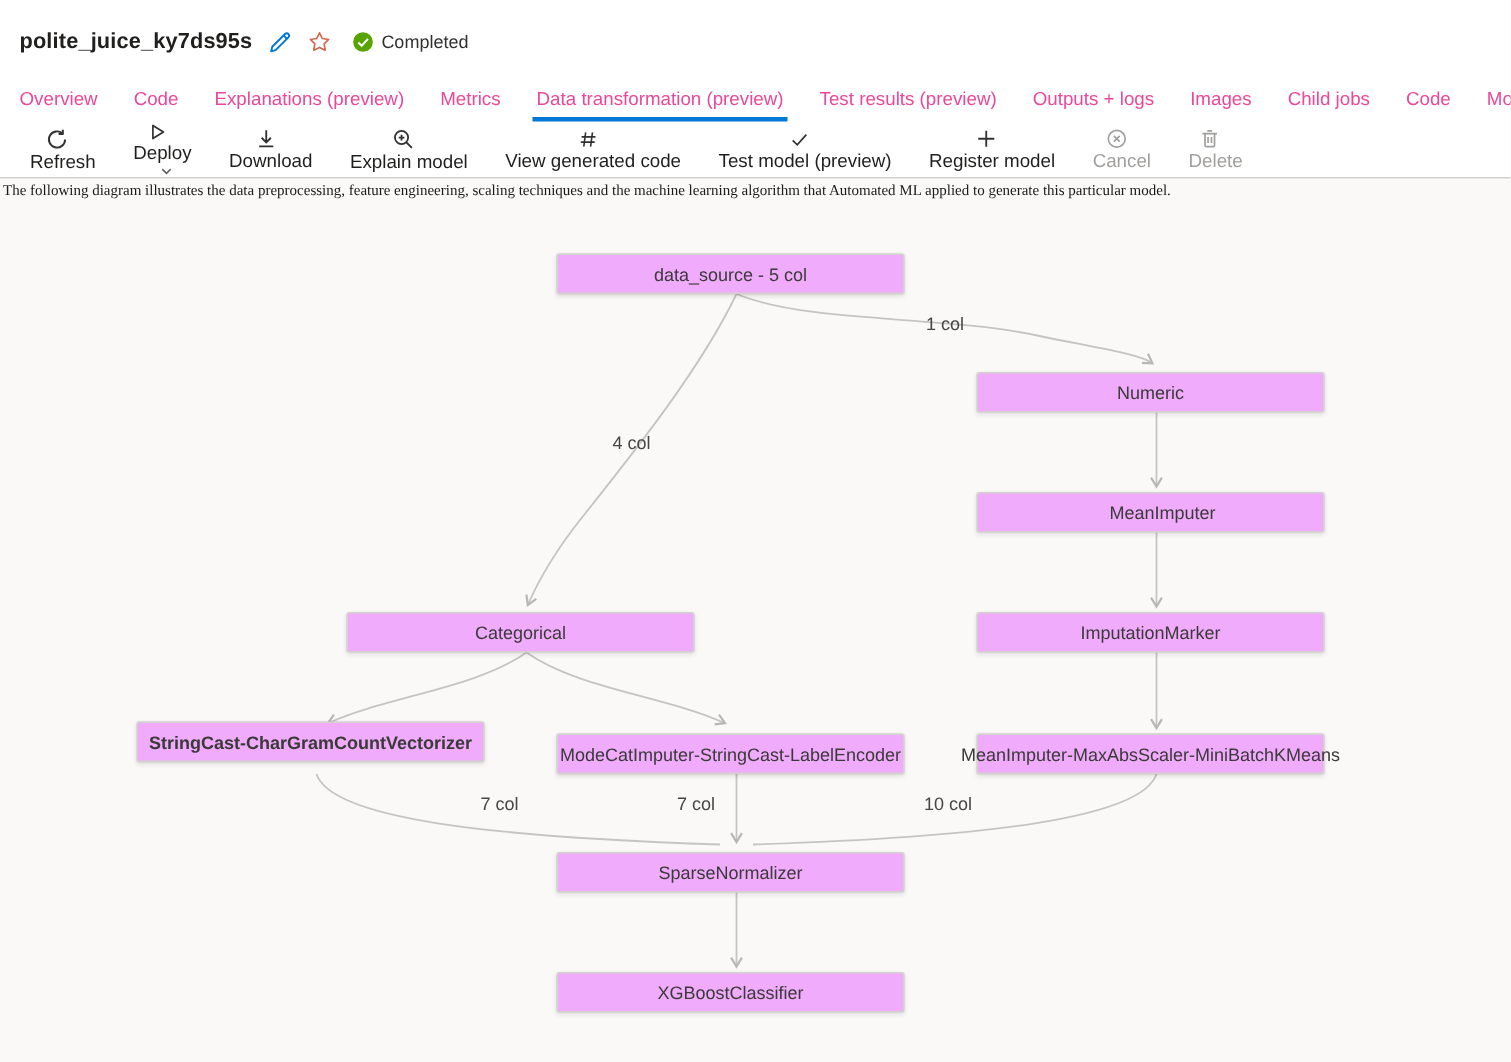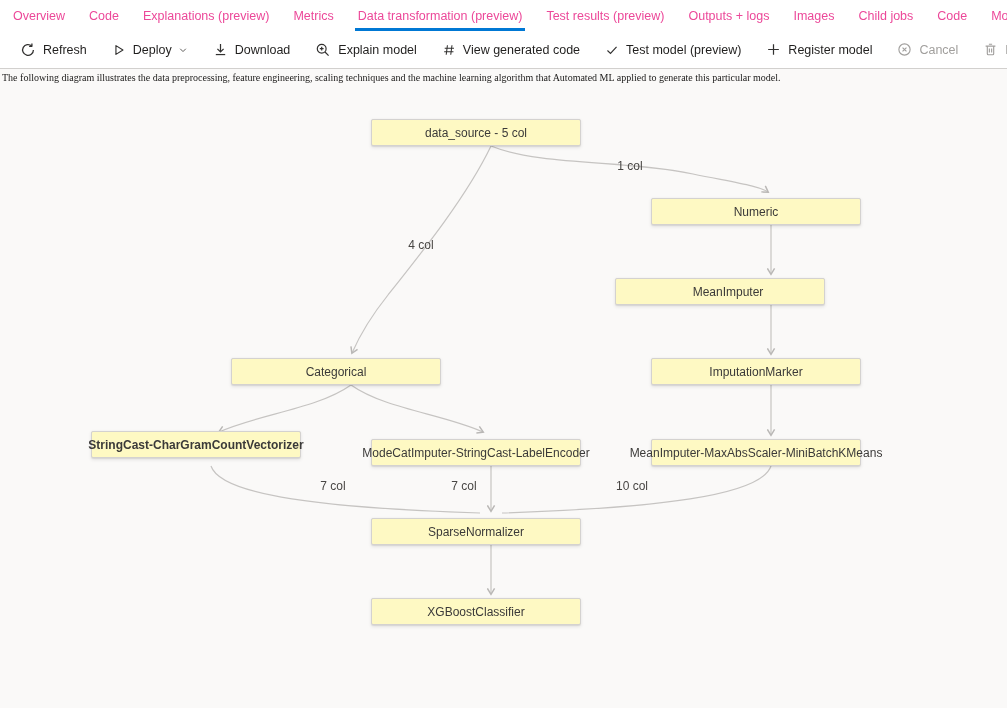--- a/index.html
+++ b/index.html
@@ -18,42 +18,63 @@
   
   .tabs { display:flex; align-items:stretch; height:31px; padding-left:12px; gap:22px; }
   .tab { font-size:12.5px; color:#ec4899; display:flex; align-items:center;
          position:relative; cursor:pointer; white-space:nowrap; padding:0 1px; }
   .tab.active::after { content:""; position:absolute; left:-2px; right:-2px; bottom:0;
          height:3px; background:var(--accent,#0078d4); }
   
   .toolbar { display:flex; align-items:center; height:38px; padding-left:20px; gap:25px;
              border-bottom:1px solid #d2d0ce; }
   .tb-item { display:flex; align-items:center; font-size:12.5px; color:#201f1e;
-             cursor:pointer; white-space:nowrap; }
+             cursor:pointer; white-space:nowrap;flex-direction:column; }
   .tb-item .ic { display:inline-flex; margin-right:7px; color:#323130; }
   .tb-item.disabled { color:#a19f9d; cursor:default; }
   .tb-item.disabled .ic { color:#a19f9d; }
   .tb-chevron { display:inline-flex; margin-left:6px; color:#605e5c; }
   
   .description { font-size:10px; color:#1b1a19; padding:3px 4px 0 2px; white-space:nowrap;font-family:Liberation Serif, serif; }
   
   .diagram { position:relative; height:566px; width:1007px; }
   .diagram svg.edges { position:absolute; left:0; top:0; }
-  .node { position:absolute; width:210px; height:27px; background:#fef9c3;
+  .node { position:absolute; width:232px; height:27px; background:#f0abfc;
           border:1px solid #d4d2d0; border-radius:2px;
           box-shadow:0 1.6px 3.6px rgba(0,0,0,.09), 0 .3px .9px rgba(0,0,0,.07);
           display:flex; align-items:center; justify-content:center;
           font-size:12px; color:#3b3a39; white-space:nowrap; }
   .edge-path { fill:none; stroke:#c6c4c2; stroke-width:1.2; }
   .edge-label { font-family:"Liberation Sans", sans-serif; font-size:12px; fill:#484644; }
 </style>
 </head>
 <body style="--accent: #0078d4;">
 
 <div class="chrome">
+  <div class="title-row">
+    <span class="job-title">polite_juice_ky7ds95s</span>
+    <span class="title-icon">
+      <svg width="17" height="17" viewBox="0 0 16 16" fill="none" stroke="#0078d4" stroke-width="1.2" stroke-linejoin="round">
+        <path d="M2.6 13.4l.7-2.9 8-8a1.45 1.45 0 0 1 2.1 2.1l-8 8z"></path>
+          <path d="M10.4 3.4l2.1 2.1"></path>
+      </svg>
+    </span>
+    <span class="title-icon">
+      <svg width="16" height="16" viewBox="0 0 16 16" fill="none" stroke="#d4674e" stroke-width="1.1" stroke-linejoin="round">
+        <path d="M8 1.9l1.9 3.8 4.2.6-3 3 .7 4.2L8 11.6l-3.8 1.9.7-4.2-3-3 4.2-.6z"></path>
+      </svg>
+    </span>
+    <span class="status">
+      <svg width="14" height="14" viewBox="0 0 16 16">
+        <circle cx="8" cy="8" r="7.5" fill="#57a300"></circle>
+        <path d="M4.4 8.3 7 10.9 11.8 5.6" fill="none" stroke="#fff" stroke-width="1.6"></path>
+      </svg>
+      <span class="status-label">Completed</span>
+    </span>
+  </div>
 
   <div class="tabs" id="tabs">
       <div class="tab">
         <span>Overview</span>
       </div>
       <div class="tab">
         <span>Code</span>
       </div>
       <div class="tab">
         <span>Explanations (preview)</span>
@@ -196,21 +217,21 @@
       <path d="M771,383 C761,413 655,425 502,430" class="edge-path"></path>
       <text x="632" y="407" text-anchor="middle" class="edge-label">10 col</text>
       <path d="M491,462 L491,511" class="edge-path" marker-end="url(#arrow)"></path>
     </svg>
     <div class="node" style="left: 371px; top: 36px;">
       <span>data_source - 5 col</span>
     </div>
     <div class="node" style="left: 651px; top: 115px;">
       <span>Numeric</span>
     </div>
-    <div class="node" style="left: 615px; top: 195px; padding-left: 16px;">
+    <div class="node" style="left: 651px; top: 195px; padding-left: 16px;">
       <span>MeanImputer</span>
     </div>
     <div class="node" style="left: 231px; top: 275px;">
       <span>Categorical</span>
     </div>
     <div class="node" style="left: 651px; top: 275px;">
       <span>ImputationMarker</span>
     </div>
     <div class="node" style="left: 91px; top: 348px; font-weight: bold;">
       <span>StringCast-CharGramCountVectorizer</span>

